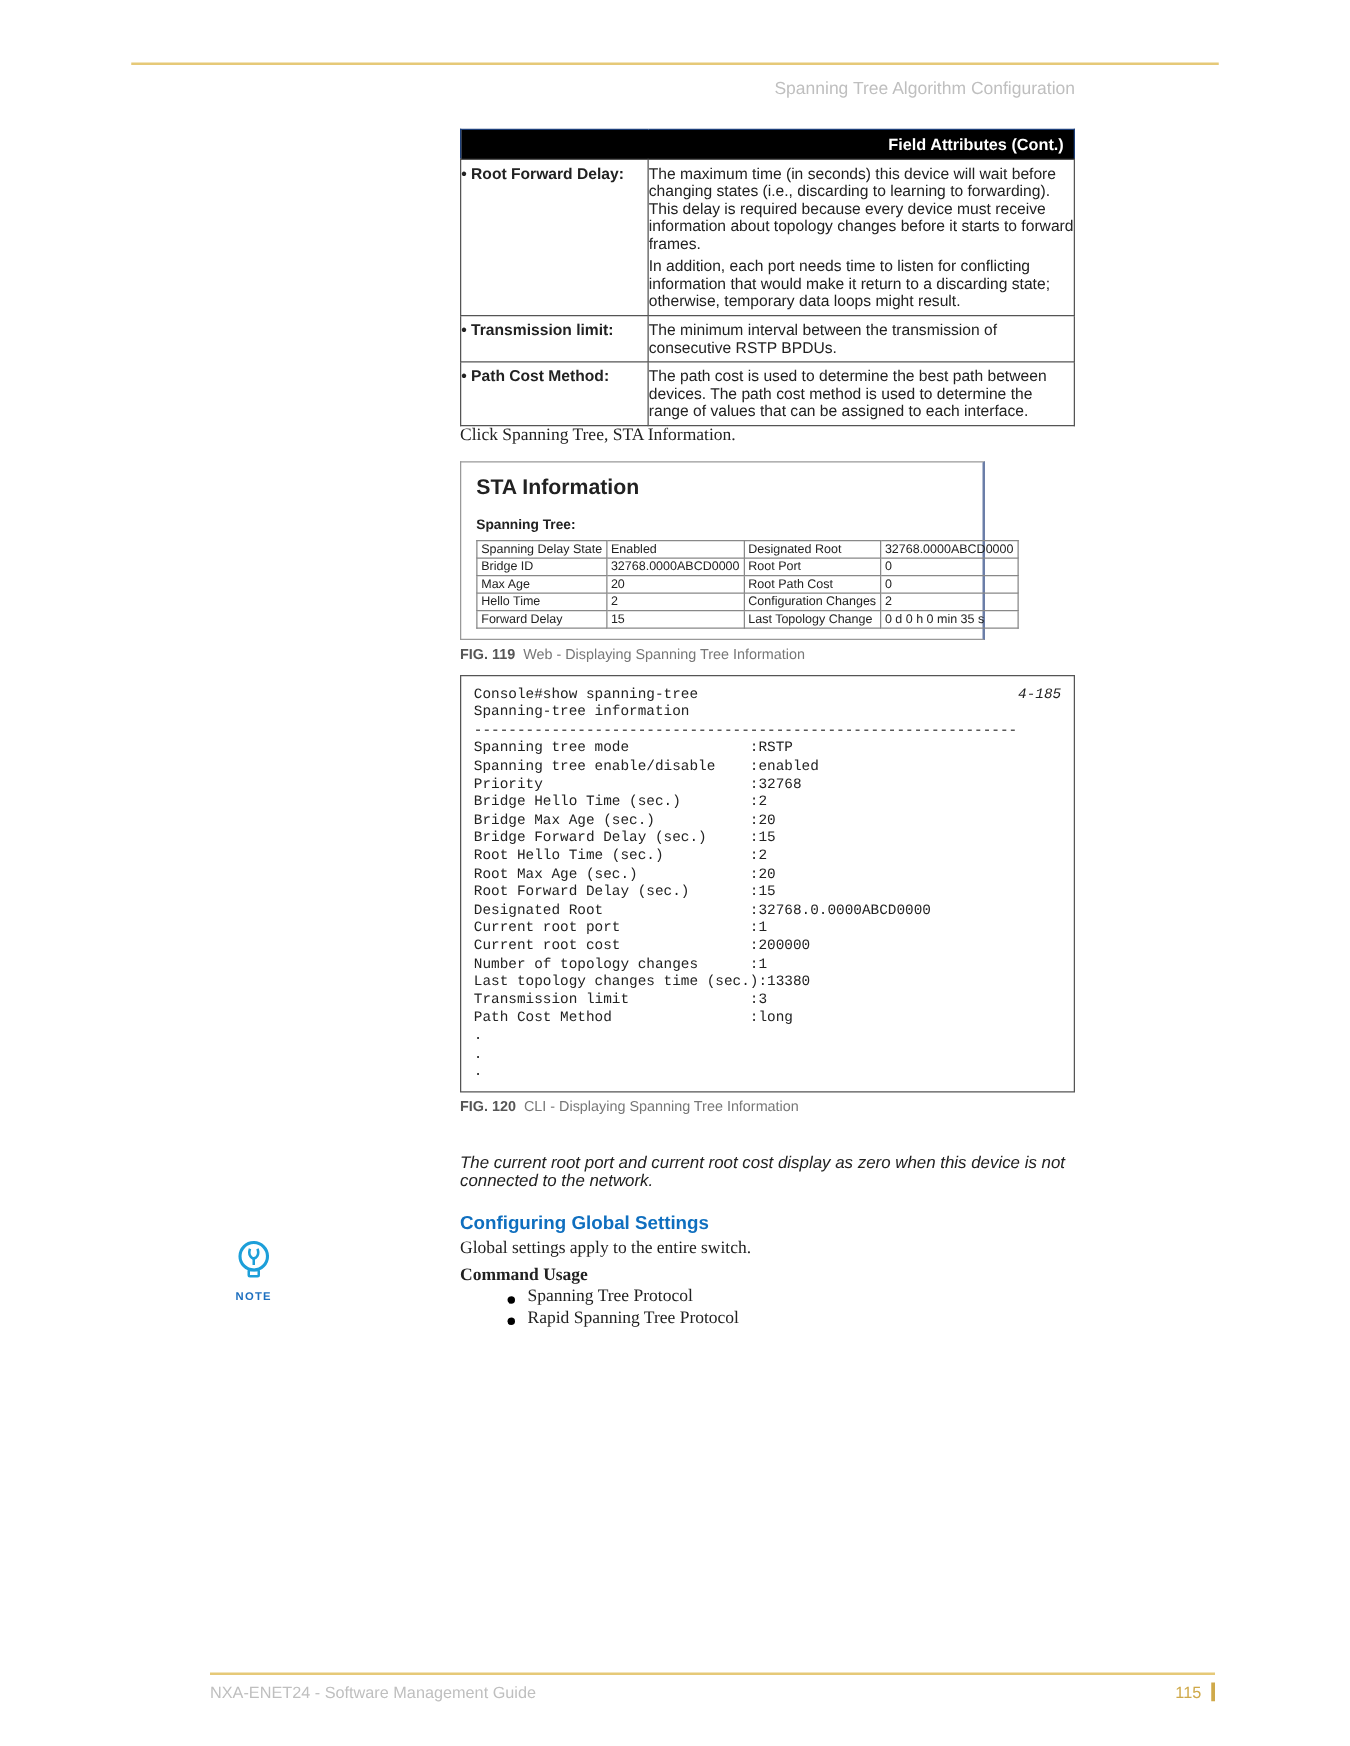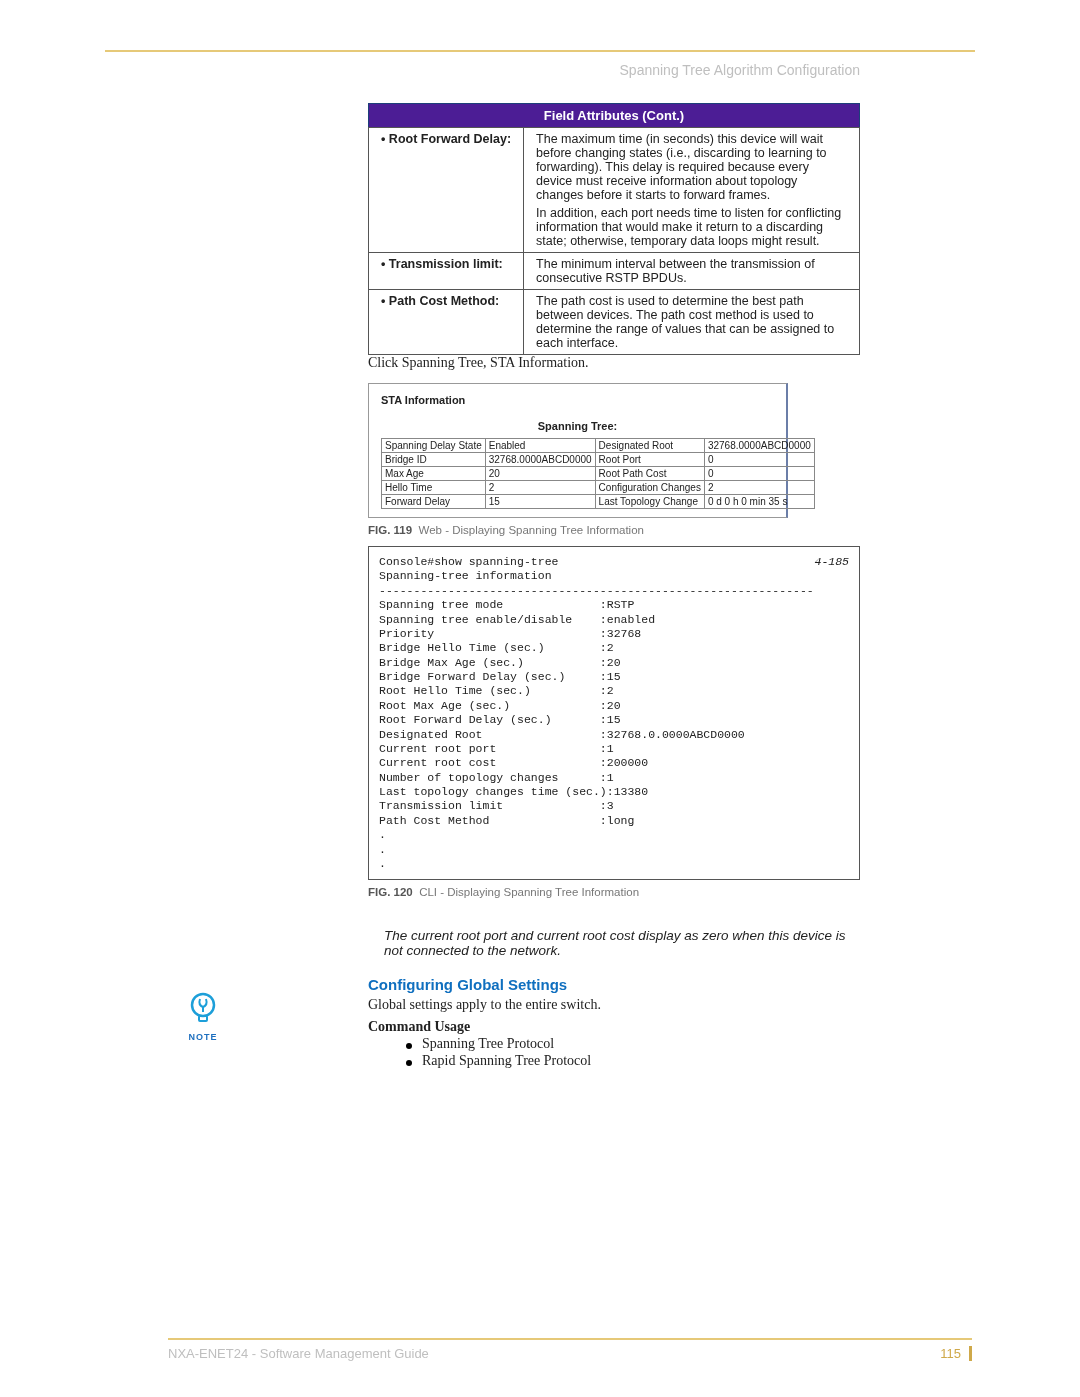--- a/index.html
+++ b/index.html
@@ -41,30 +41,30 @@
     margin-top: 2px;
     font-weight: bold;
   }
   table.attr {
     width: 100%;
     border-collapse: collapse;
     border: 1px solid #1d3f7a;
     font-size: 12.5px;
   }
   table.attr th {
-    background: #4c1d95;
+    background: #000000;
     color: #fff;
-    text-align: center;
+    text-align: right;
     padding: 4px 8px;
     font-weight: bold;
     font-size: 13px;
   }
   table.attr td {
     border: 1px solid #555;
-    padding: 4px 12px;
+    padding: 4px 0;
     vertical-align: top;
   }
   table.attr td.label {
     font-weight: bold;
     white-space: nowrap;
     width: 150px;
   }
   .bullet::before { content: "•\00a0"; }
   h2.section {
     color: #0f6fbf;
@@ -82,43 +82,43 @@
   }
   .figcap b { color: #555; }
   .staBox {
     border: 1px solid #999;
     border-right: 2px solid #6b7ea8;
     padding: 10px 12px 8px 12px;
     width: 420px;
     margin-top: 12px;
     font-size: 11px;
   }
-  .staBox h3 { font-size: 11px; font-weight: bold; margin-bottom: 14px; }
-  .staBox .subhead { font-size: 11px; font-weight: bold; margin: 8px 0 6px 0; text-align: center; }
+  .staBox h3 { font-size: 17px; font-weight: bold; margin-bottom: 14px; }
+  .staBox .subhead { font-size: 11px; font-weight: bold; margin: 8px 0 6px 0; }
   table.sta {
     border-collapse: collapse;
     width: 100%;
     font-size: 10px;
   }
   table.sta td {
     border: 1px solid #888;
     padding: 1px 3px;
     white-space: nowrap;
   }
   .cliBox {
     border: 1px solid #555;
     padding: 8px 10px;
     font-family: "Courier New", monospace;
     font-size: 11.5px;
     line-height: 1.25;
     white-space: pre;
     margin-top: 10px;
   }
   .cliRef { float: right; font-style: italic; }
-  .noteText { font-style: italic; font-family: Arial, sans-serif; font-size: 13.5px; margin: 30px 0 18px 16px; }
+  .noteText { font-style: italic; font-family: Arial, sans-serif; font-size: 13.5px; margin: 30px 0 18px 0; }
   .cmdUsage { font-family: Georgia, "Times New Roman", serif; font-size: 14px; font-weight: bold; margin-top: 6px; }
   ul.bbl { list-style: none; padding-left: 38px; font-family: Georgia, "Times New Roman", serif; font-size: 14px; }
   ul.bbl > li { position: relative; margin: 1px 0; padding-left: 16px; }
   ul.bbl > li::before { content: ""; position: absolute; left: 0; top: 7px; width: 6px; height: 6px; background: #000; border-radius: 50%; }
   .rstpPara { font-family: Georgia, "Times New Roman", serif; font-size: 14px; margin-left: 54px; margin-top: 2px; }
   .footer {
     position: absolute;
     bottom: 36px;
     left: 168px;
     right: 108px;

